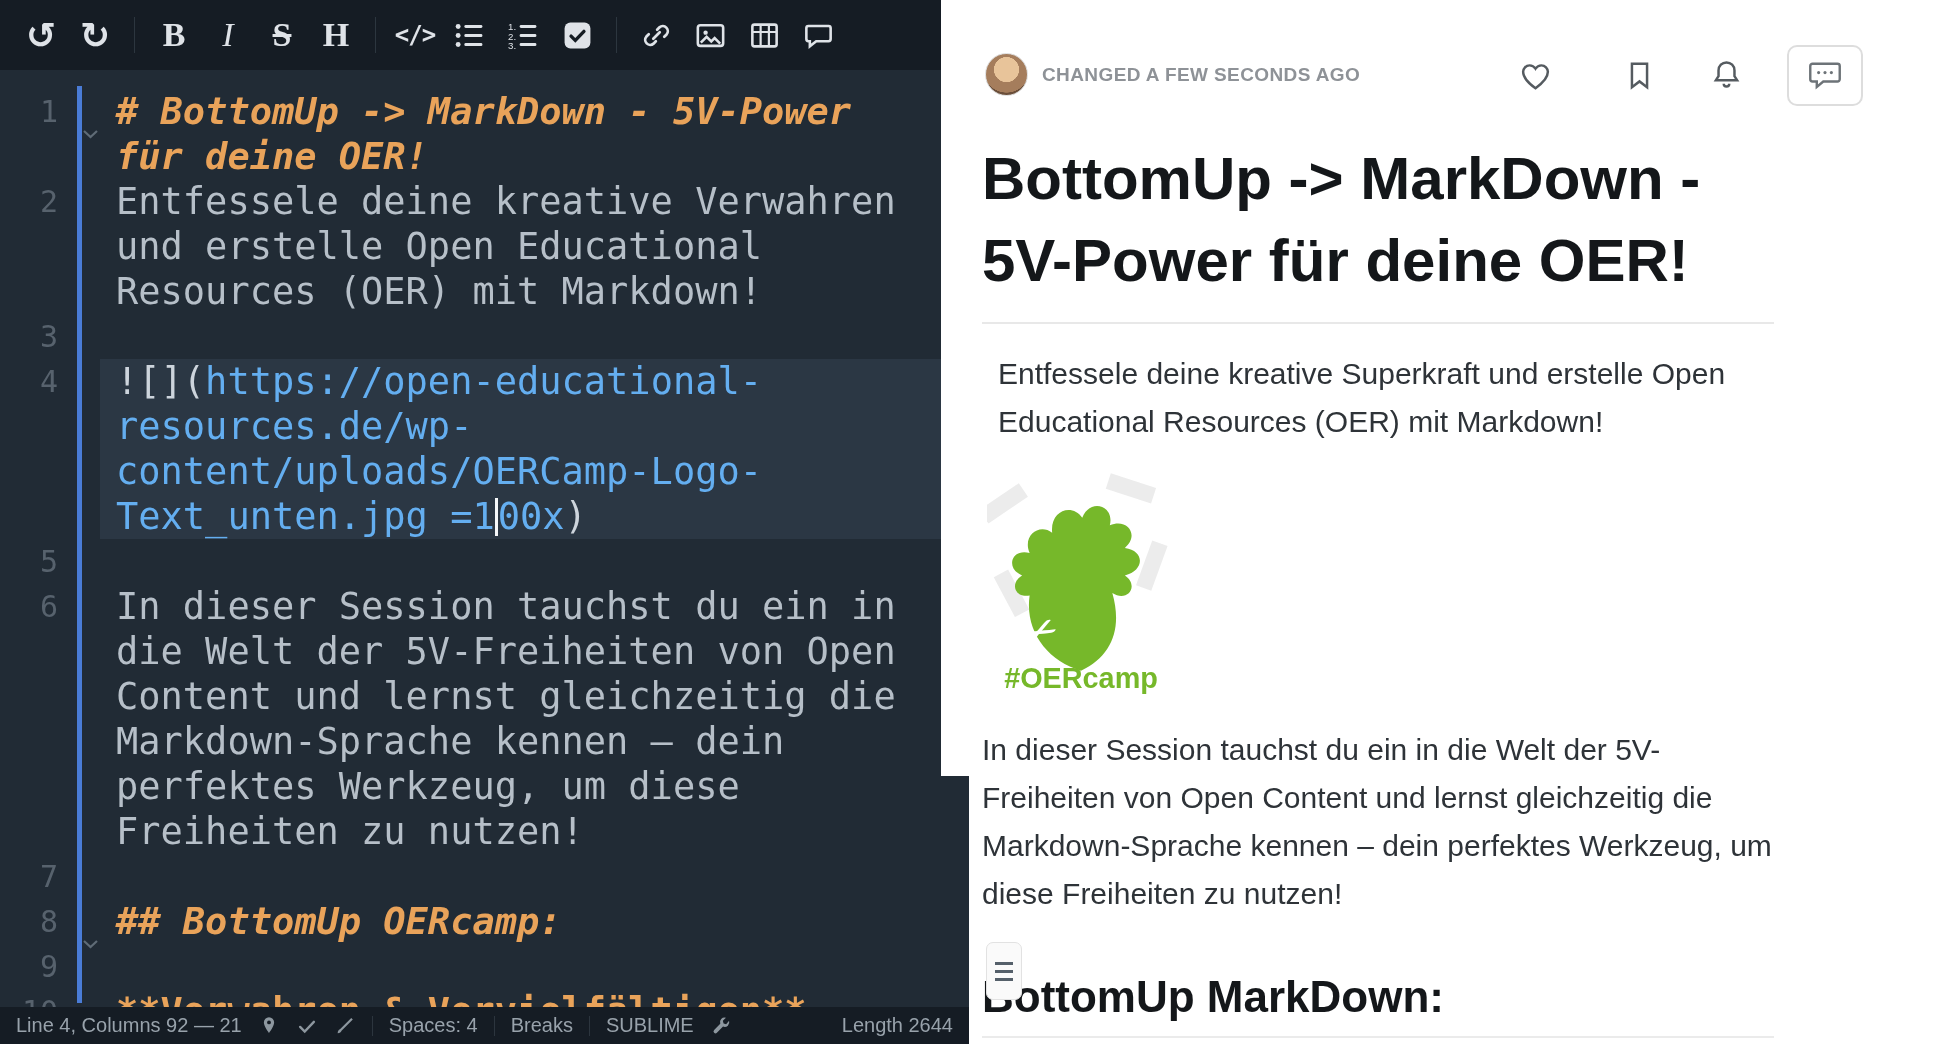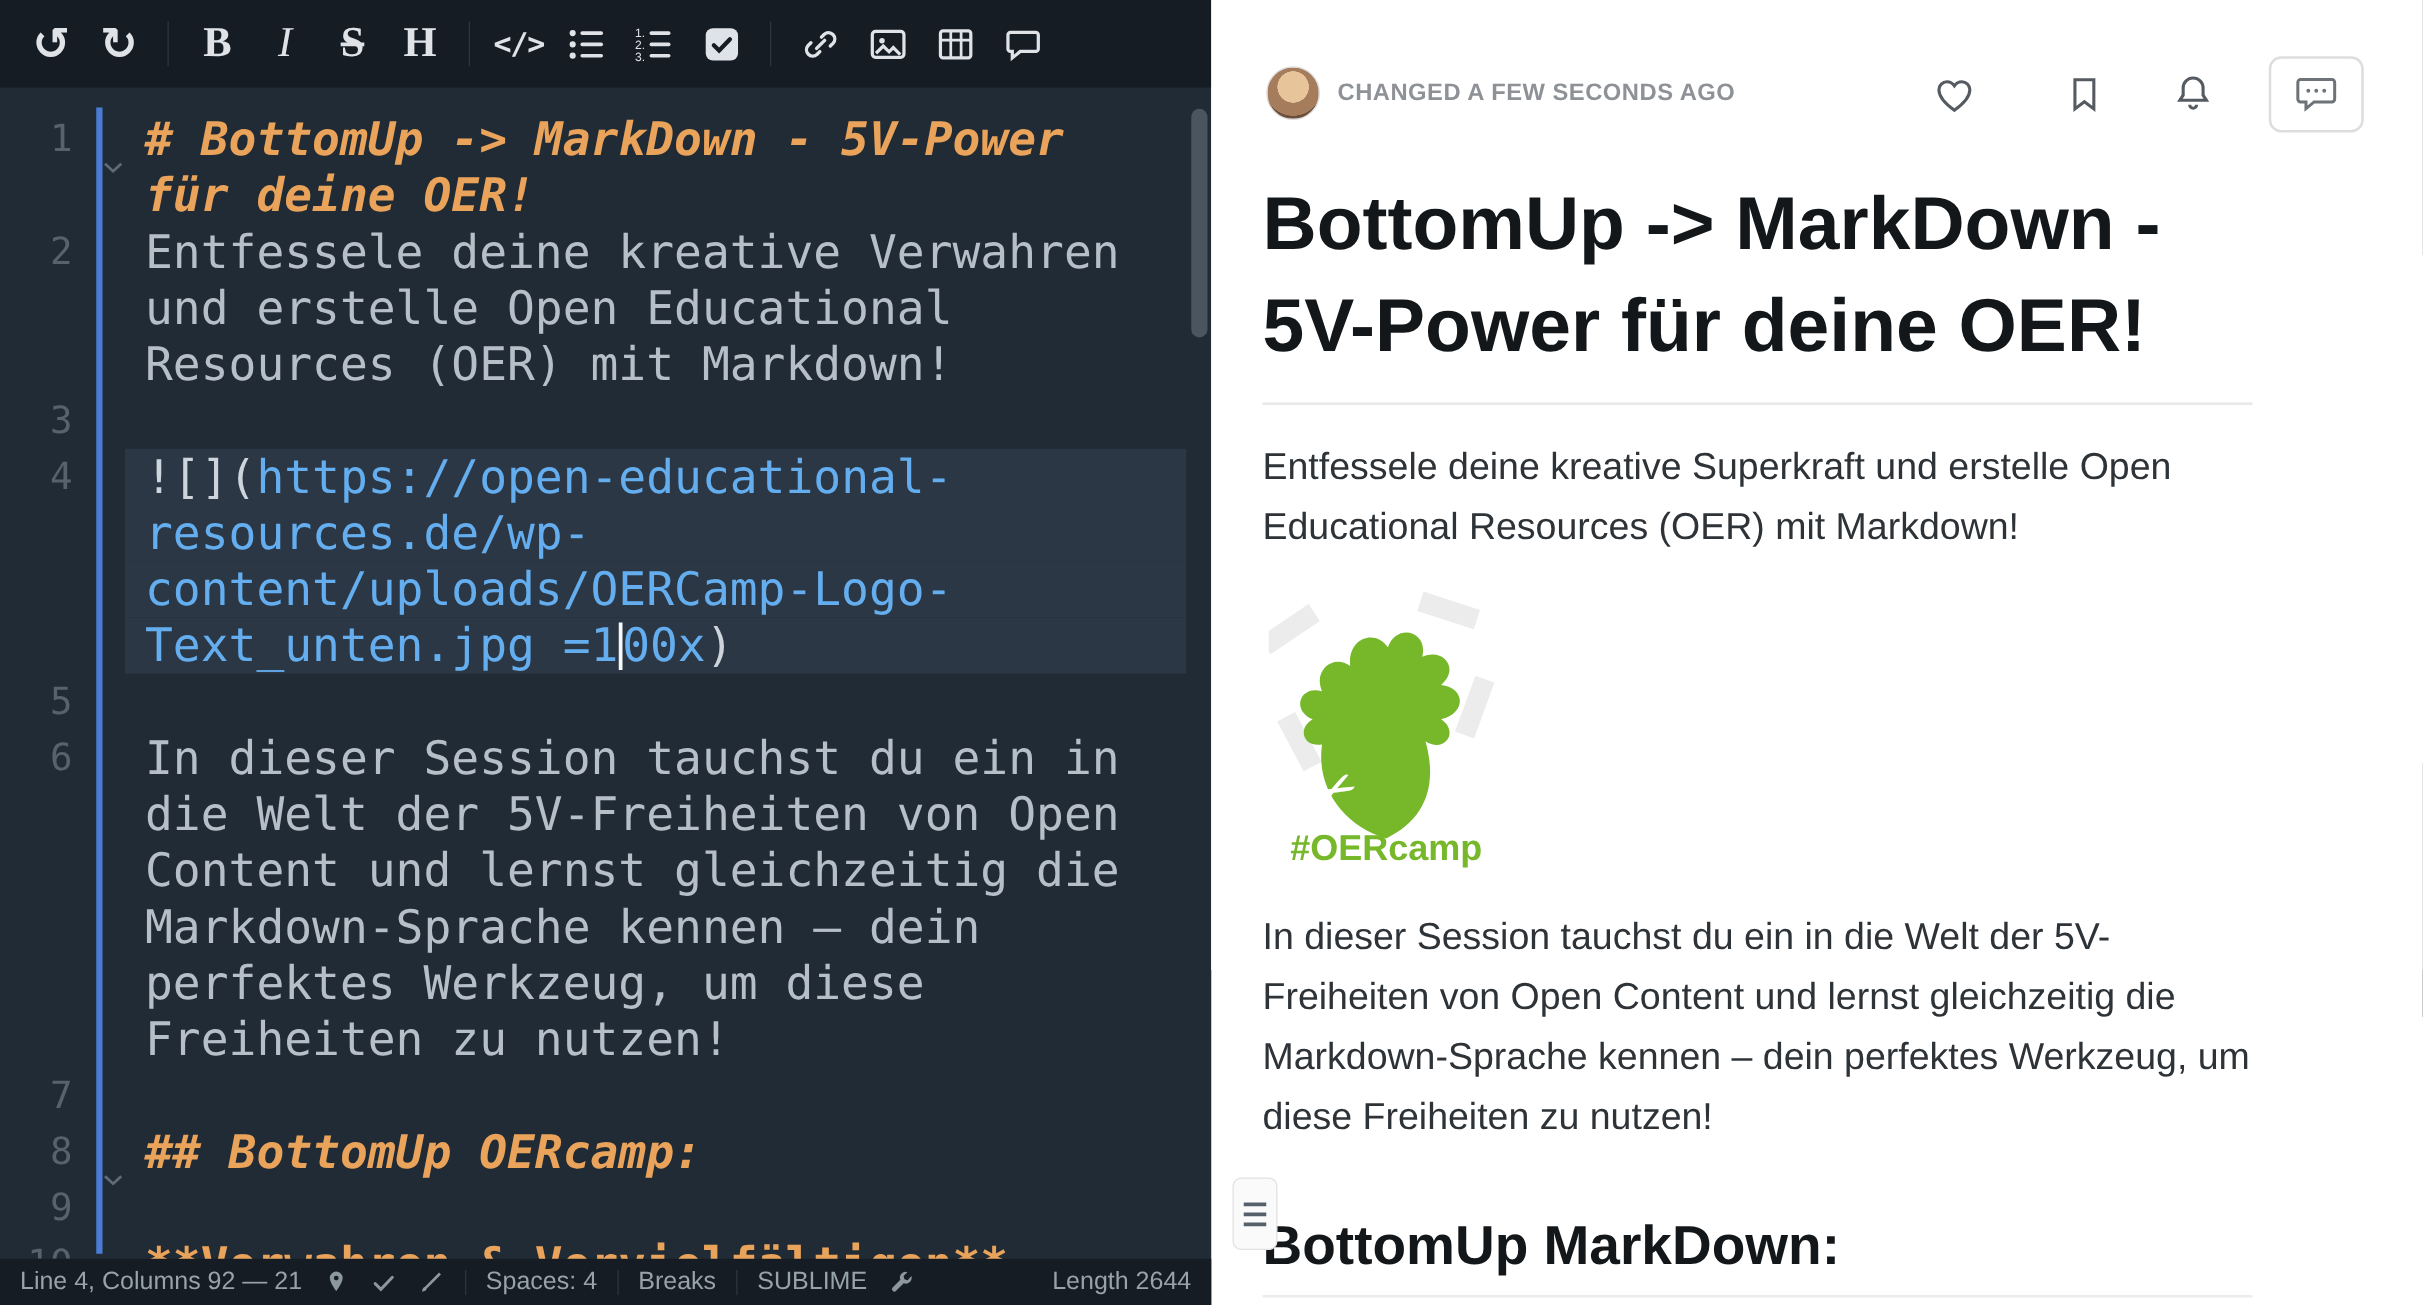--- a/index.html
+++ b/index.html
@@ -50,38 +50,38 @@
   .statusbar { position:absolute; left:0; bottom:0; width:969px; height:37px;
                background:#151c24; display:flex; align-items:center; gap:16px;
                padding:16px 16px; color:#98a2ab; font-size:20px; }
   .sb-svg { width:22px; height:22px; display:block; }
   .sb-iconbtn { background:none; border:none; cursor:pointer; padding:0; display:flex; }
   .sb-sep { width:1px; height:20px; background:#2c353e; }
   .sb-item { background:none; border:none; color:#98a2ab; font-size:20px; cursor:pointer; }
   .sb-length { margin-left:auto; }
 
   
-  .right-pane { position:absolute; left:969px; top:0; width:969px; height:776px; background:#fff; }
+  .right-pane { position:absolute; left:941px; top:0; width:969px; height:776px; background:#fff; }
   .avatar { position:absolute; left:44px; top:53px; width:43px; height:43px; border-radius:50%;
             background:radial-gradient(circle at 50% 38%, #e8c49a 0 38%, #a57d5c 39% 70%, #6b4f3a 71%);
             border:1px solid #ddd; cursor:pointer; }
   .meta { position:absolute; left:101px; top:64px; font-size:19px; font-weight:600;
           color:#8e9297; letter-spacing:.4px; }
   .icon-btn { position:absolute; background:none; border:none; cursor:pointer; padding:0; }
   .icon-btn svg { width:33px; height:33px; display:block; }
   .comment-btn { position:absolute; left:846px; top:45px; width:76px; height:61px;
                  background:#fff; border:2px solid #ddd; border-radius:10px;
                  display:flex; align-items:center; justify-content:center; cursor:pointer; }
   .comment-btn svg { width:34px; height:30px; }
 
   .pv-h1 { position:absolute; left:41px; top:138px; width:840px; font-size:60px;
            line-height:82px; font-weight:700; color:#14171a; }
   .h1-rule { position:absolute; left:41px; top:322px; width:792px; height:2px; background:#e8e8e8; }
   .pv-p { position:absolute; left:41px; width:800px; font-size:30px; line-height:48px; color:#2e3338; }
-  .pv-p1 { top:350px; }
+  .pv-p1 { top:350px;margin-left:16px; }
   .pv-p2 { top:726px; }
   .logo { position:absolute; left:46px; top:470px; width:188px; height:226px; }
   .pv-h2 { position:absolute; left:41px; top:972px; font-size:44px; font-weight:700; color:#14171a; }
   .h2-rule { position:absolute; left:41px; top:1036px; width:792px; height:2px; background:#ebebeb; }
 
   .drag-handle { position:absolute; left:986px; top:942px; width:36px; height:58px;
                  background:#fafafa; border:1px solid #e2e2e2; border-radius:7px;
                  display:flex; flex-direction:column; align-items:center; justify-content:center;
                  gap:5px; cursor:col-resize; z-index:5; }
   .drag-handle i { display:block; width:18px; height:3px; background:#55606a; }

